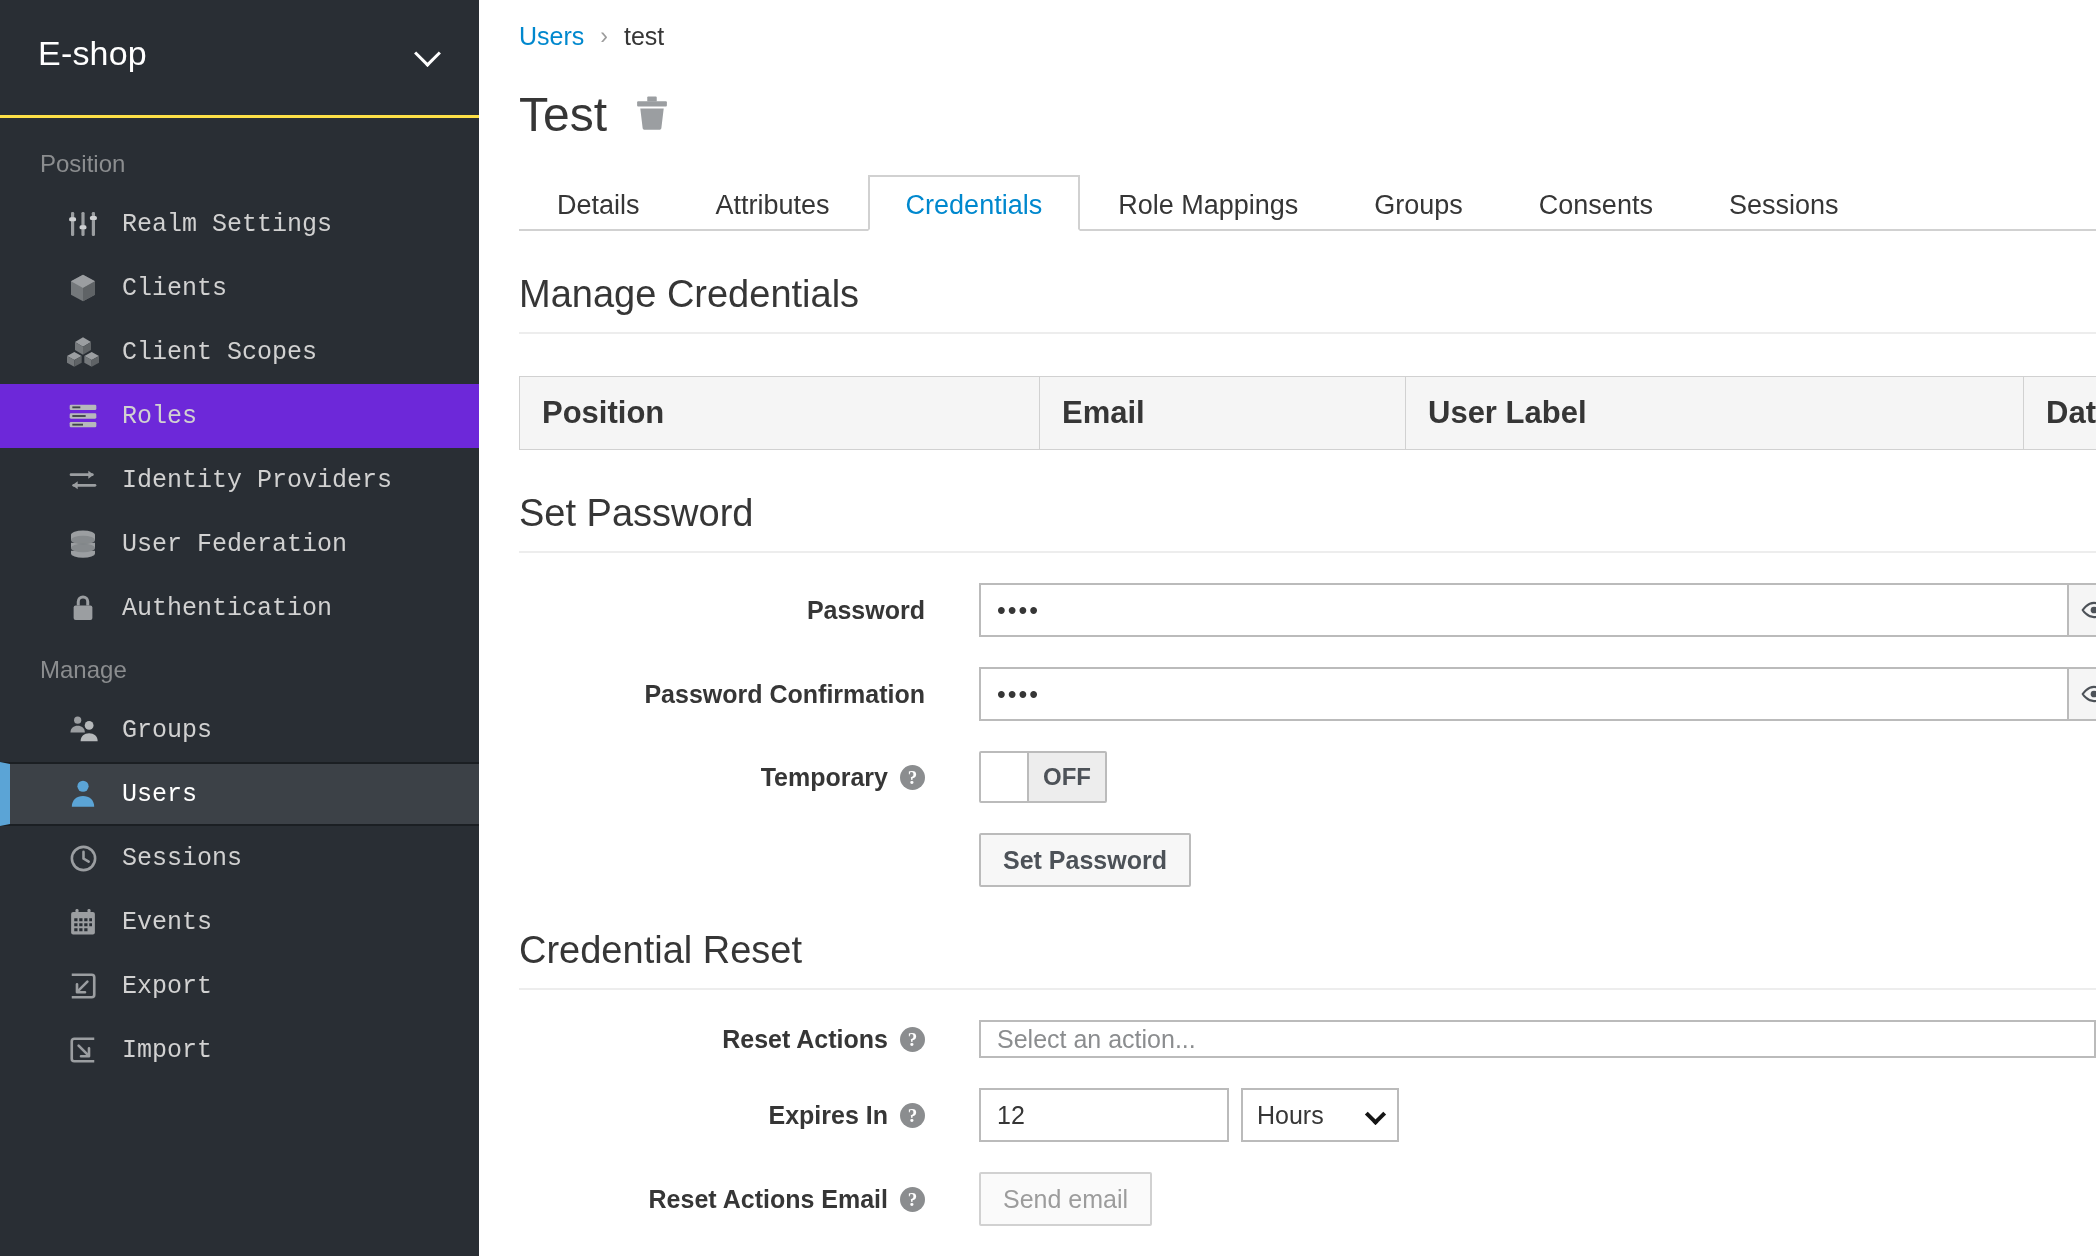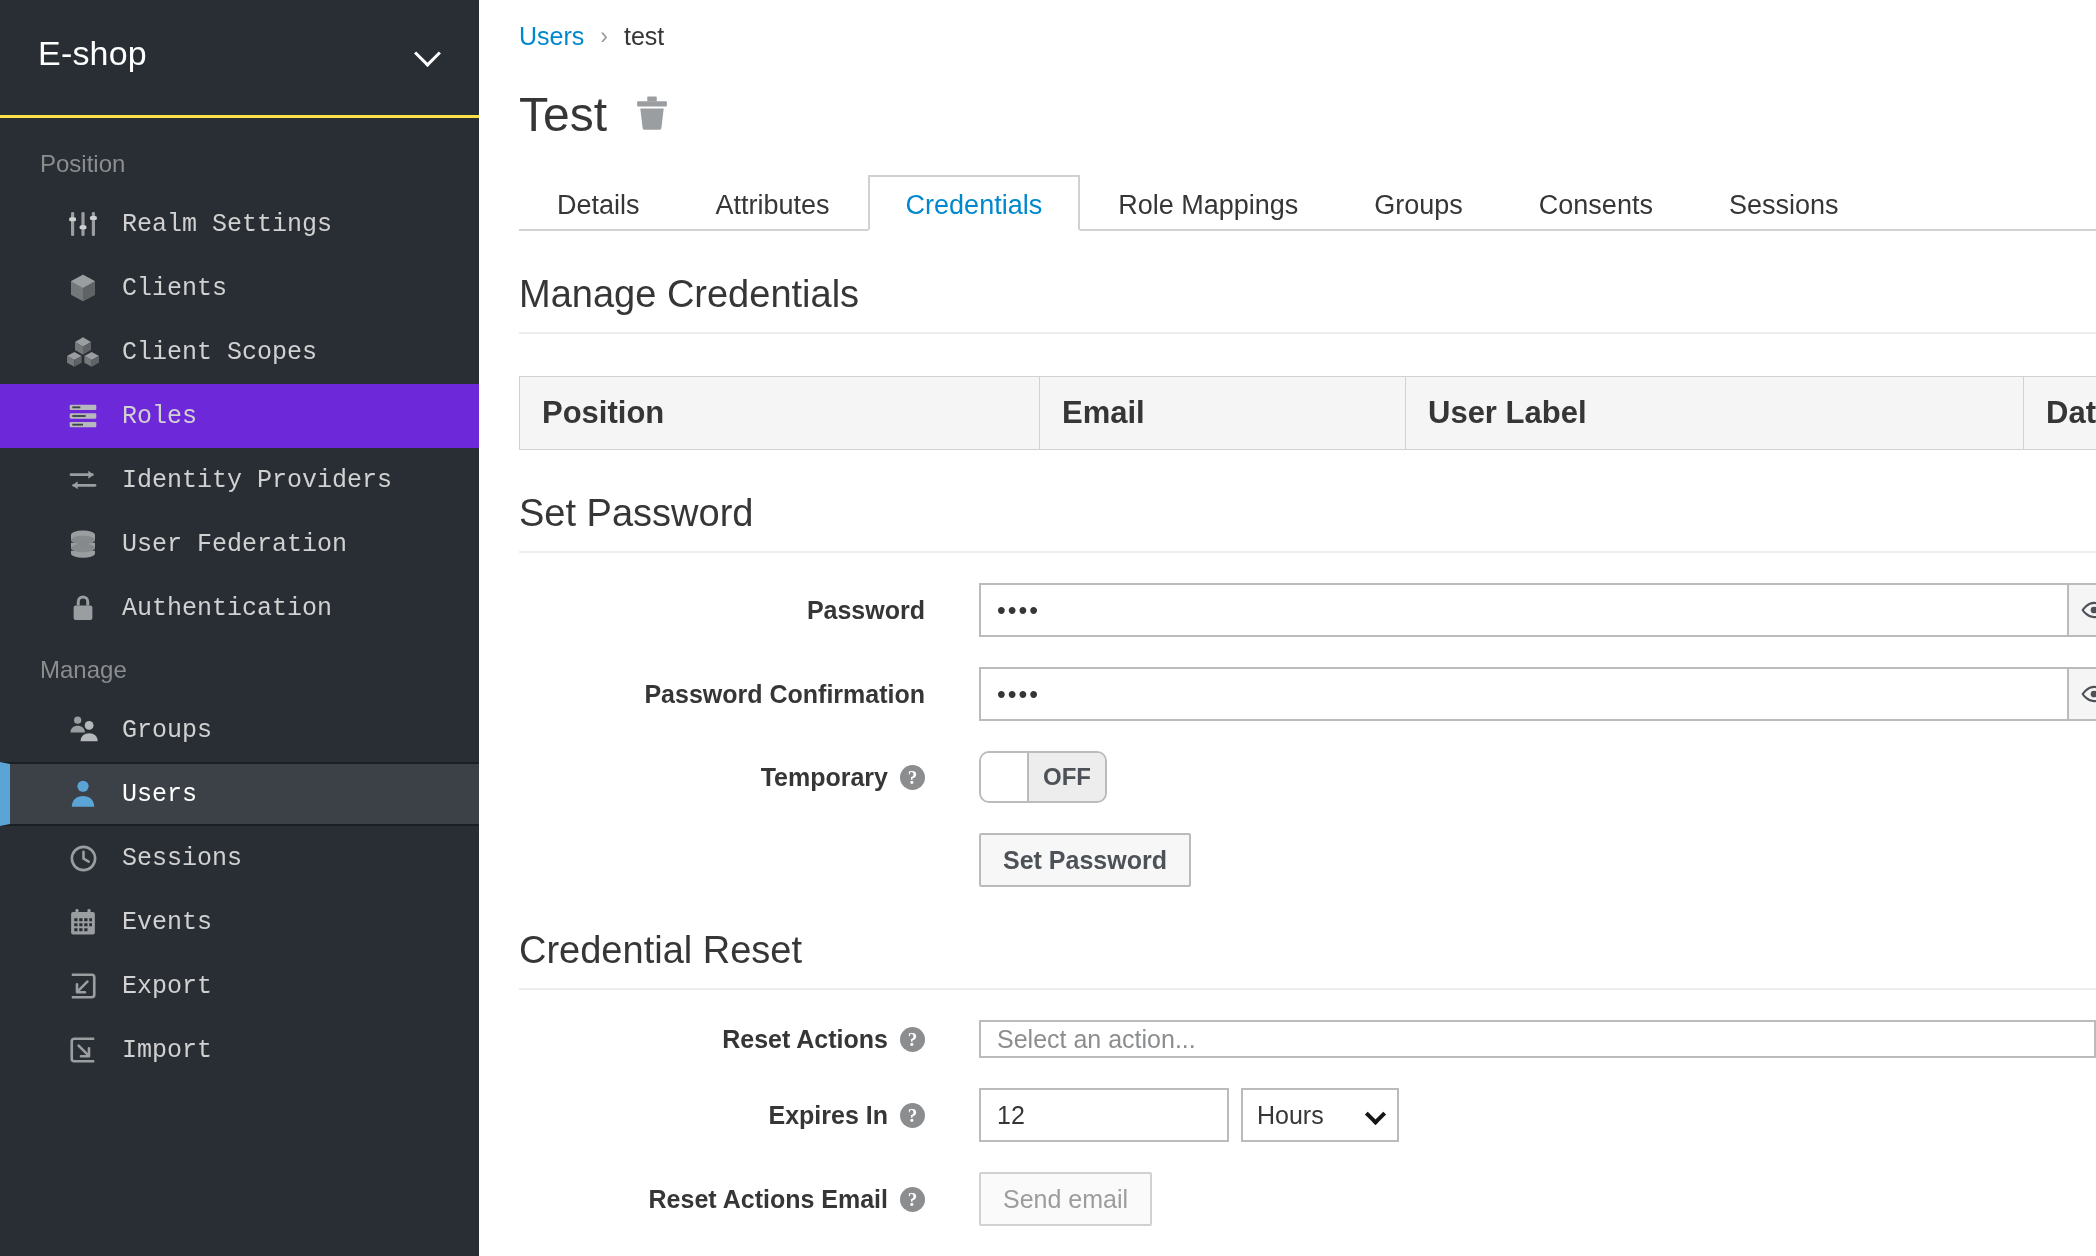--- a/index.html
+++ b/index.html
@@ -258,21 +258,21 @@
     color: #8b8d8f;
     cursor: pointer;
   }
 
   
   .toggle {
     display: inline-flex;
     width: 128px;
     height: 52px;
     border: 2px solid #bbbbbb;
-    border-radius: 10px;
+    border-radius: 2px;
     overflow: hidden;
     cursor: pointer;
     background: #ededed;
   }
   .toggle .knob {
     width: 48px;
     background: #ffffff;
     border-right: 2px solid #bbbbbb;
   }
   .toggle .toggle-label {

